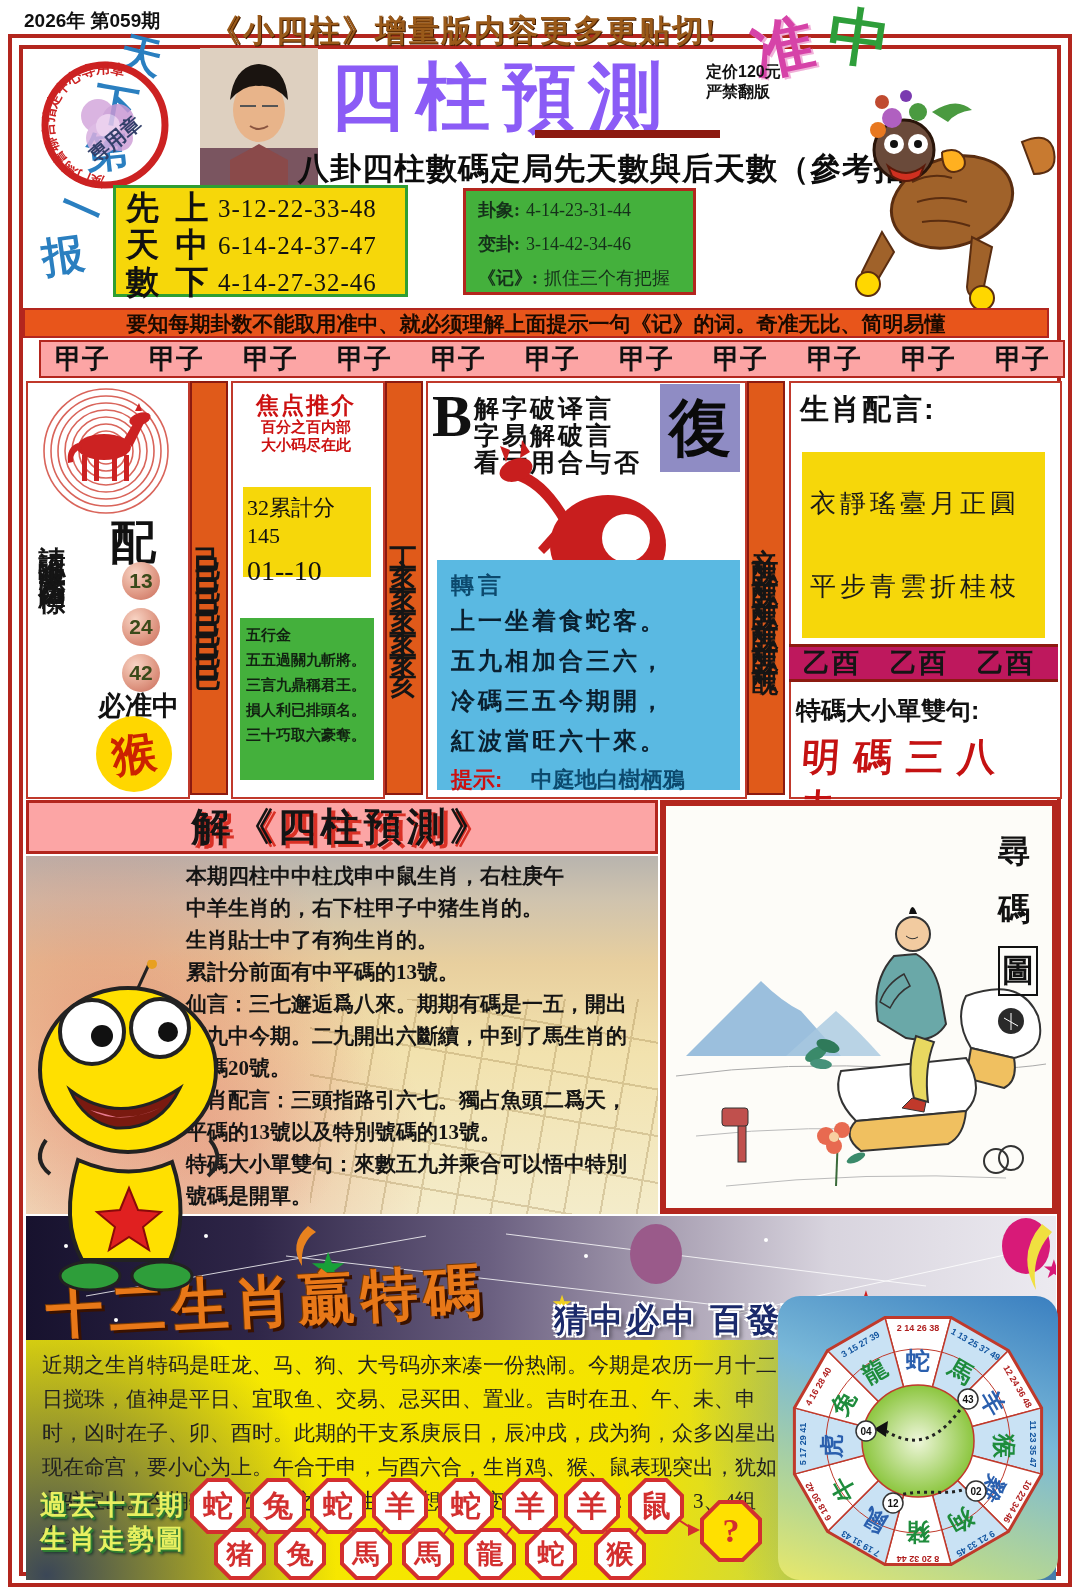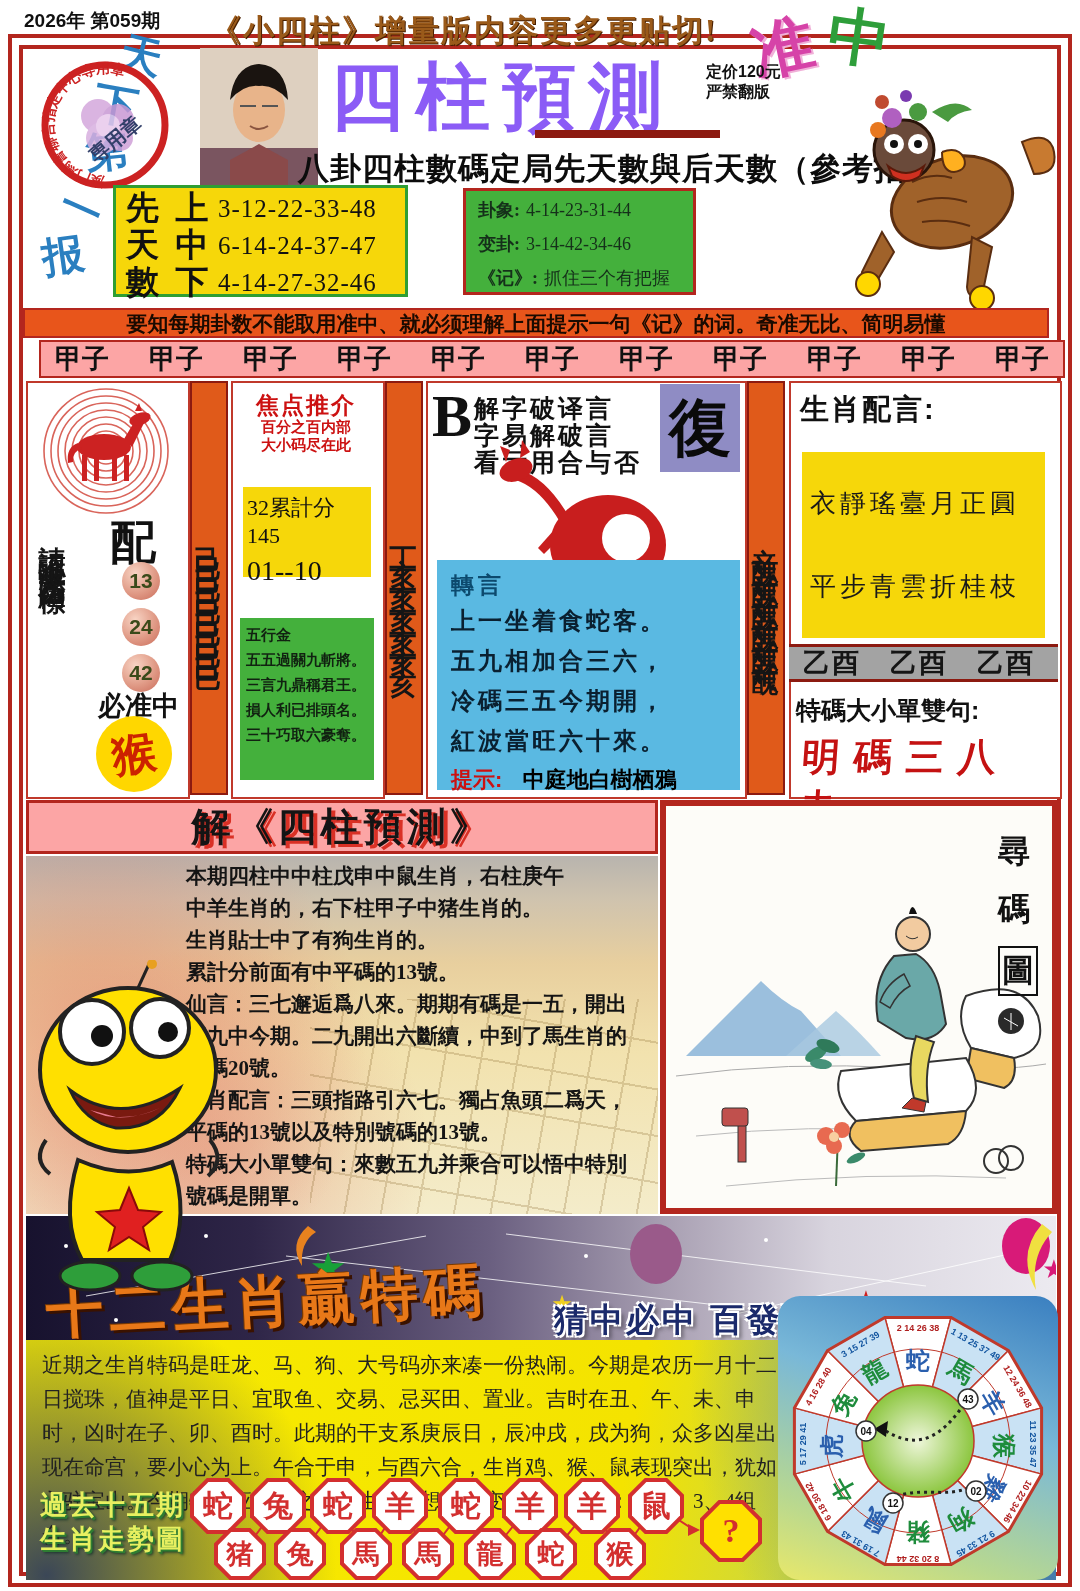--- a/index.html
+++ b/index.html
@@ -234,33 +234,33 @@
   <div class="abs" style="left:437px;top:560px;width:303px;height:230px;background:#5ab9e2;padding:10px 14px;box-sizing:border-box;">
     <div class="b" style="font-size:23px;letter-spacing:4px;color:#0c4a6e;">轉言</div>
     <div class="ser b" style="font-size:24px;letter-spacing:3px;line-height:40px;color:#0a2030;">
       <div>上一坐着食蛇客。</div>
       <div>五九相加合三六，</div>
       <div>冷碼三五今期開，</div>
       <div>紅波當旺六十來。</div>
     </div>
     <div style="margin-top:4px;">
       <span class="b" style="font-size:22px;color:#cc1111;">提示:</span>
-      <span class="b" style="font-size:22px;color:#000000;margin-left:16px;">中庭地白樹栖鴉</span>
+      <span class="b" style="font-size:22px;color:#0c4a6e;margin-left:24px;">中庭地白樹栖鴉</span>
     </div>
   </div>
 
   <div class="abs gz" style="left:747px;top:381px;width:38px;height:414px;">辛醜辛醜辛醜辛醜辛醜辛醜</div>
 
   <div class="abs whitebox" style="left:789px;top:381px;width:269px;height:414px;"></div>
   <div class="abs b" style="left:800px;top:390px;font-size:29px;letter-spacing:2px;">生肖配言:</div>
   <div class="abs" style="left:802px;top:452px;width:243px;height:186px;background:#f6d70a;display:flex;flex-direction:column;justify-content:space-around;padding:10px 8px;box-sizing:border-box;">
     <div class="ser" style="font-size:26px;letter-spacing:4px;color:#1a1a1a;">衣靜瑤臺月正圓</div>
     <div class="ser" style="font-size:26px;letter-spacing:4px;color:#1a1a1a;">平步青雲折桂枝</div>
   </div>
-  <div class="abs ser b" style="left:789px;top:644px;width:269px;height:38px;background:#a3a3a3;border-top:3px solid #8c1a10;border-bottom:3px solid #8c1a10;font-size:27px;line-height:33px;padding-left:14px;letter-spacing:2px;box-sizing:border-box;color:#151515;">乙酉　乙酉　乙酉</div>
+  <div class="abs ser b" style="left:789px;top:644px;width:269px;height:38px;background:#be185d;border-top:3px solid #8c1a10;border-bottom:3px solid #8c1a10;font-size:27px;line-height:33px;padding-left:14px;letter-spacing:2px;box-sizing:border-box;color:#151515;">乙酉　乙酉　乙酉</div>
   <div class="abs b" style="left:796px;top:694px;font-size:25px;">特碼大小單雙句:</div>
   <div class="abs ser b" style="left:800px;top:732px;width:250px;font-size:38px;color:#c41212;letter-spacing:14px;transform:skewX(-4deg);">明碼三八走</div>
 
   <div class="abs" style="left:26px;top:800px;width:632px;height:54px;background:#fca5a5;border:3px solid #b3261e;display:flex;align-items:center;justify-content:center;box-sizing:border-box;">
     <span class="ser" style="font-size:39px;font-weight:bold;color:#141414;letter-spacing:4px;text-shadow:4px 3px 0 #d93025;">解《四柱預測》</span>
   </div>
 
   <div class="abs" style="left:26px;top:856px;width:632px;height:358px;background:
       radial-gradient(circle at 12% 55%, rgba(226,110,96,.55), rgba(226,110,96,0) 45%),
       radial-gradient(circle at 30% 85%, rgba(220,120,100,.4), rgba(220,120,100,0) 40%),

